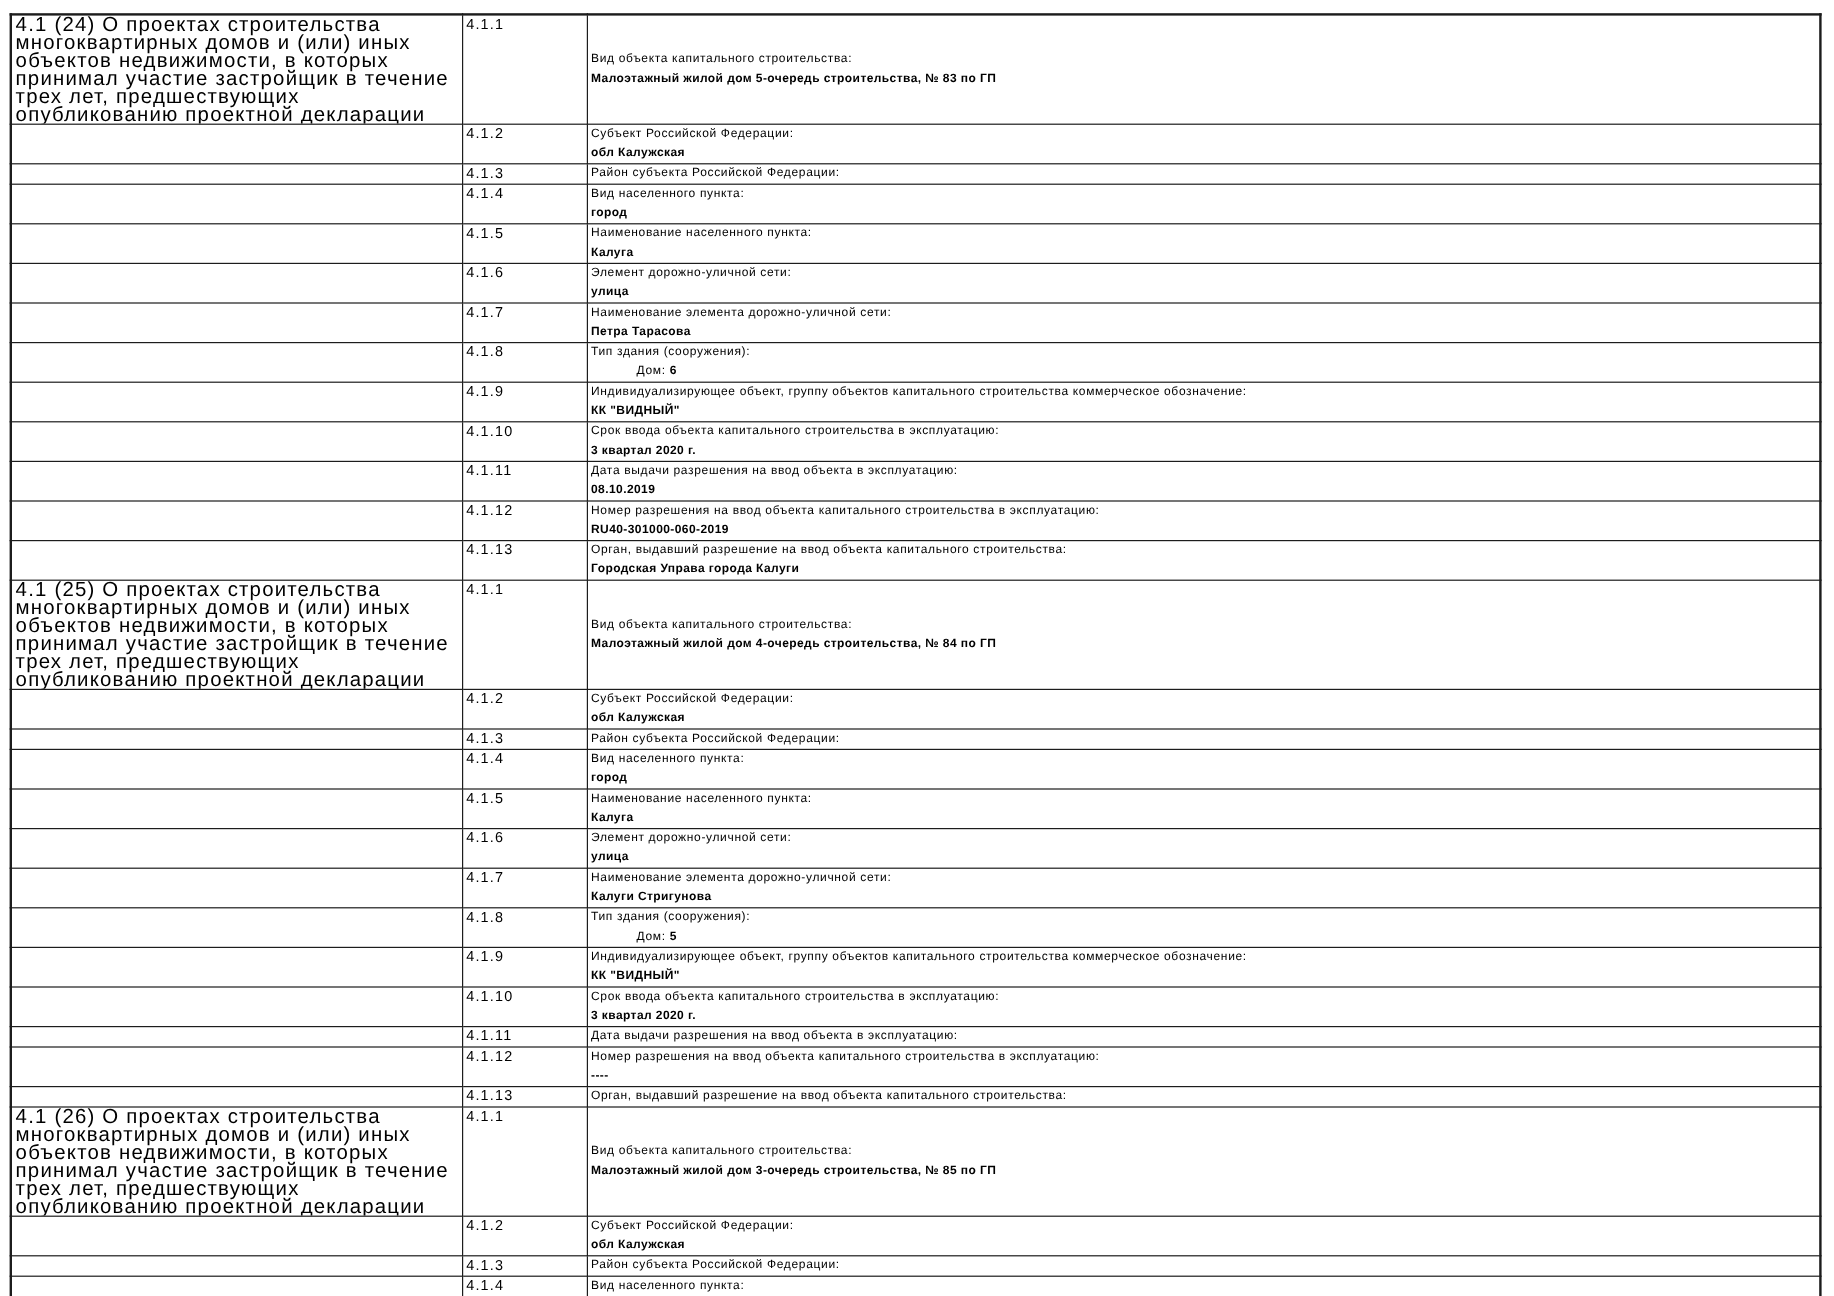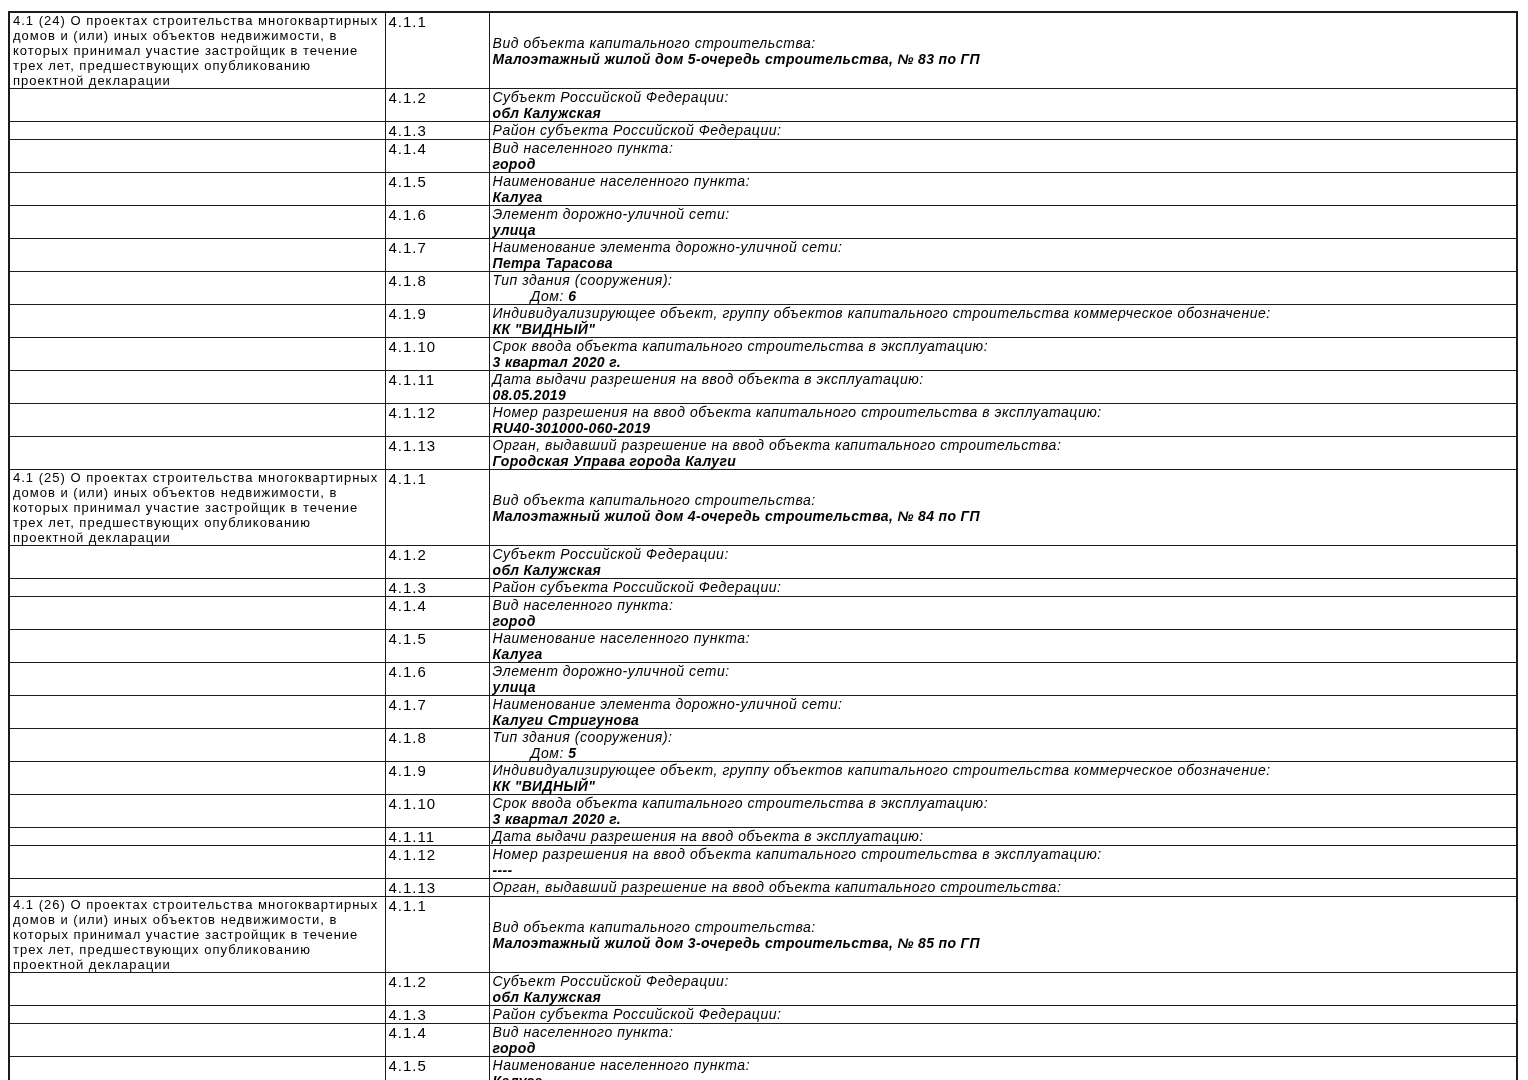--- a/index.html
+++ b/index.html
@@ -34,36 +34,35 @@
   }
   col.c-desc  { width: 376px; }
   col.c-num   { width: 104px; }
   col.c-val   { width: 1028px; }
 
   tr.r-tall { height: 74px; }
   tr.r-two  { height: 32px; padding-left: 36px; }
   tr.r-one  { height: 16px; }
 
   td.desc-cell {
-    font-size: 13px;
+    font-size: 17px;
     line-height: 15px;
     letter-spacing: 1px;
     padding-top: 1px;
   }
   td.num-cell {
     vertical-align: middle;
-    font-size: 15px;
+    font-size: 12px;
     letter-spacing: 1px;
     padding-left: 3px;
   }
   td.val-cell {
-    font-size: 14px;
+    font-size: 10px;
     line-height: 16px;
     letter-spacing: 0.55px;
-    font-style: italic;
   }
   tr.r-tall td.val-cell {
     vertical-align: middle;
   }
   .label {
     font-weight: normal;
   }
   .value-line {
     font-weight: bold;
     letter-spacing: 0.35px;
@@ -162,21 +161,21 @@
           <td class="val-cell">
             <div class="label">Срок ввода объекта капитального строительства в эксплуатацию:</div>
             <div class="value-line">3 квартал 2020 г.</div>
           </td>
         </tr>
         <tr class="r-two">
           <td class="desc-cell"></td>
           <td class="num-cell">4.1.11</td>
           <td class="val-cell">
             <div class="label">Дата выдачи разрешения на ввод объекта в эксплуатацию:</div>
-            <div class="value-line">08.05.2019</div>
+            <div class="value-line">08.10.2019</div>
           </td>
         </tr>
         <tr class="r-two">
           <td class="desc-cell"></td>
           <td class="num-cell">4.1.12</td>
           <td class="val-cell">
             <div class="label">Номер разрешения на ввод объекта капитального строительства в эксплуатацию:</div>
             <div class="value-line">RU40-301000-060-2019</div>
           </td>
         </tr>

